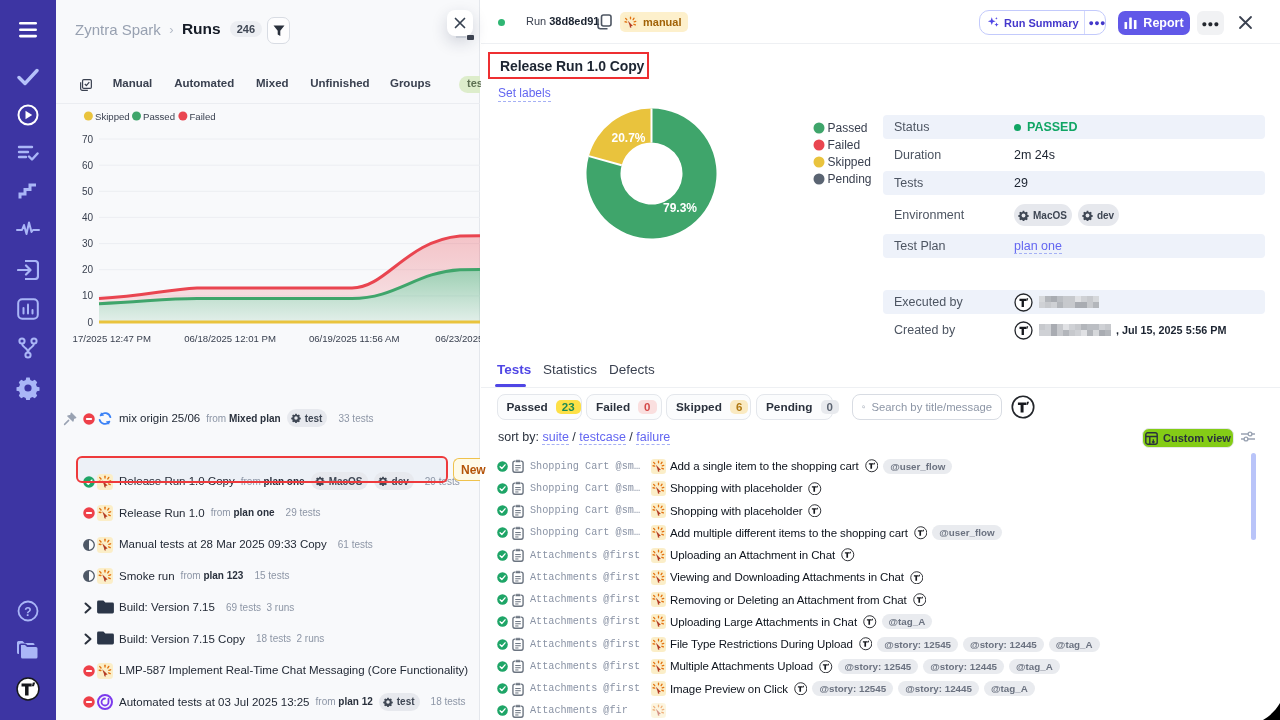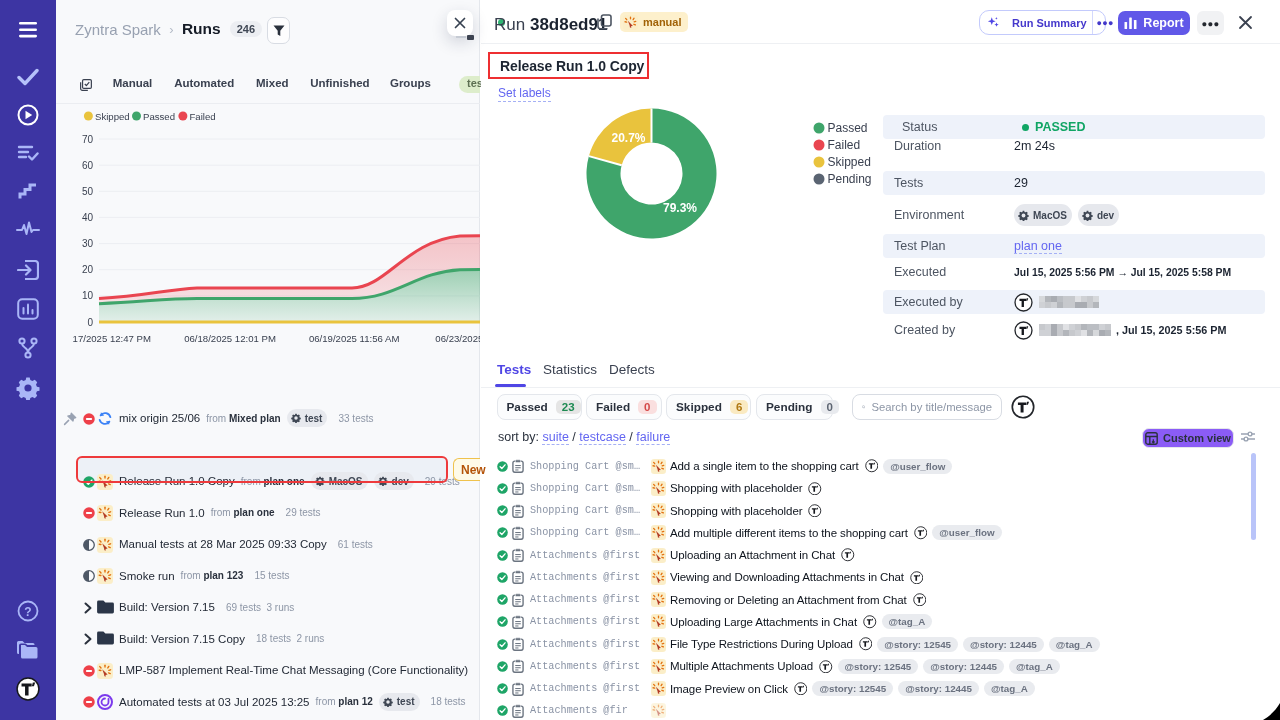--- a/index.html
+++ b/index.html
@@ -411,21 +411,21 @@
         <span class="rtests">4 tests</span>
       </div>
     </div>
 
   <div class="abs" style="left:20px;top:456px;width:372px;height:27px;border:2px solid #ee3a3c;border-radius:6px;z-index:3"></div>
   <div class="abs" style="left:397px;top:458px;width:27px;height:23px;background:#fefae8;border:1px solid #efc24d;border-radius:6px 0 0 6px;border-right:none;color:#b45309;font-weight:700;font-size:12px;display:flex;align-items:center;padding-left:7px;z-index:3">New</div>
 </div>
 <div id="rp">
   <div class="rphead"></div>
   <span class="abs" style="left:17px;top:18.5px;width:7px;height:7px;border-radius:50%;background:#2fb673"></span>
-  <span class="abs" style="left:13px;top:15px;font-size:17px;color:#3a4150">Run <b style="color:#1b2330">38d8ed91</b></span>
+  <span class="abs" style="left:45px;top:15px;font-size:11px;color:#3a4150">Run <b style="color:#1b2330">38d8ed91</b></span>
   <svg class="abs" style="left:116px;top:14px" width="15" height="16" viewBox="0 0 15 16">
       <rect x="4.5" y="1" width="9.5" height="11" rx="2" fill="none" stroke="#4d5562" stroke-width="1.6"></rect>
       <path d="M10.5 14.8 H3.5 A2.5 2.5 0 0 1 1 12.3 V4.5" fill="none" stroke="#4d5562" stroke-width="1.6"></path>
     </svg>
   <span class="mchip abs" style="left:139px;top:12px"><svg width="15" height="15" viewBox="0 0 16 16" style="margin-right:5px">
         <rect x="0" y="0" width="16" height="16" rx="3.5" fill="#fbeec8"></rect>
         <g stroke="#e2710f" stroke-width="1.4" stroke-linecap="round">
           <path d="M8 2.2 V4.0"></path>
           <path d="M11.8 3.4 L10.8 4.9"></path>
           <path d="M13.6 6.8 L11.9 7.3"></path>
@@ -436,21 +436,21 @@
         <path d="M5.2 6.2 L10.6 11.6 L8.4 12 L9 13.6 L7.4 13.2 L7 11 Z" fill="#b33b23"></path>
       </svg>manual</span>
   <div class="runsum" style="white-space:nowrap">
     <svg style="margin-left:7px;flex:none" width="13" height="13" viewBox="0 0 15 15">
         <g fill="#4f46e5">
           <path d="M5.5 1.5 L6.7 4.8 L10 6 L6.7 7.2 L5.5 10.5 L4.3 7.2 L1 6 L4.3 4.8 Z"></path>
           <path d="M11 7.5 L11.7 9.3 L13.5 10 L11.7 10.7 L11 12.5 L10.3 10.7 L8.5 10 L10.3 9.3 Z"></path>
           <path d="M10.8 1.2 L11.2 2.3 L12.3 2.7 L11.2 3.1 L10.8 4.2 L10.4 3.1 L9.3 2.7 L10.4 2.3 Z"></path>
         </g>
       </svg>
-    <span style="margin-left:12px;font-size:11px;font-weight:600;color:#4538cc;flex:none">Run Summary</span>
+    <span style="margin-left:4px;font-size:11px;font-weight:600;color:#4538cc;flex:none">Run Summary</span>
     <span style="margin-left:5px;width:1px;height:23px;background:#d4d9fd;display:inline-block;flex:none"></span>
     <span style="margin-left:4px;color:#4338ca;font-weight:700;font-size:9px;letter-spacing:0.3px;flex:none">●●●</span>
   </div>
   <div class="repbtn"><svg width="13" height="12" viewBox="0 0 13 12" style="margin-right:6px">
         <g fill="#fff">
           <rect x="0.5" y="5" width="2.6" height="7" rx="0.6"></rect>
           <rect x="5.2" y="0.5" width="2.6" height="11.5" rx="0.6"></rect>
           <rect x="9.9" y="3" width="2.6" height="9" rx="0.6"></rect>
         </g>
       </svg>Report</div>
@@ -484,25 +484,25 @@
         <text x="16.5" y="50">Skipped</text>
       <circle cx="8" cy="63" r="5.5" fill="#5a6472"></circle>
         <text x="16.5" y="67">Pending</text>
     </g>
   </svg>
   <div class="tband" style="top:115px;height:24px;border-radius:4px"></div>
   <div class="tband" style="top:171px;height:24px;border-radius:4px"></div>
   <div class="tband" style="top:234px;height:24px;border-radius:4px"></div>
   <div class="tband" style="top:290px;height:24px;border-radius:4px"></div>
   <div class="trow" style="top:115px;height:24px">
-      <span class="tlabel" style="margin-left:19px">Status</span>
+      <span class="tlabel" style="margin-left:11px">Status</span>
       <span style="width:7px;height:7px;border-radius:50%;background:#10a564;margin-right:6px"></span>
       <b style="color:#10a564;font-size:12.5px">PASSED</b>
     </div>
-  <div class="trow" style="top:134px;height:24px">
+  <div class="trow" style="top:143px;height:24px">
       <span class="tlabel" style="margin-left:11px">Duration</span>
       <span class="tval">2m 24s</span>
     </div>
   <div class="trow" style="top:171px;height:24px">
       <span class="tlabel" style="margin-left:11px">Tests</span>
       <span class="tval">29</span>
     </div>
   <div class="trow" style="top:203px;height:24px">
       <span class="tlabel" style="margin-left:11px">Environment</span>
       <span class="echip" style="margin-left:0;height:22px;border-radius:11px;background:#e6e8ed"><svg width="11" height="11" viewBox="0 0 24 24" style="margin-right:4px">
@@ -510,24 +510,20 @@
           <circle cx="12" cy="12" r="4.2" fill="#e6e8ed"></circle>
         </svg>MacOS</span>
       <span class="echip" style="height:22px;border-radius:11px;background:#e6e8ed"><svg width="11" height="11" viewBox="0 0 24 24" style="margin-right:4px">
           <path fill="#3f4754" d="M10.3 1.5h3.4l.6 2.6c.7.2 1.4.5 2 .9l2.5-1.2 2.4 2.4-1.2 2.5c.4.6.7 1.3.9 2l2.6.6v3.4l-2.6.6c-.2.7-.5 1.4-.9 2l1.2 2.5-2.4 2.4-2.5-1.2c-.6.4-1.3.7-2 .9l-.6 2.6h-3.4l-.6-2.6c-.7-.2-1.4-.5-2-.9l-2.5 1.2-2.4-2.4 1.2-2.5c-.4-.6-.7-1.3-.9-2l-2.6-.6v-3.4l2.6-.6c.2-.7.5-1.4.9-2L2.8 6.2l2.4-2.4 2.5 1.2c.6-.4 1.3-.7 2-.9z"></path>
           <circle cx="12" cy="12" r="4.2" fill="#e6e8ed"></circle>
         </svg>dev</span>
     </div>
   <div class="trow" style="top:234px;height:24px">
       <span class="tlabel" style="margin-left:11px">Test Plan</span>
       <span style="color:#6366f1;border-bottom:1px dashed #a5b0f5;font-size:12.5px">plan one</span>
-    </div>
-  <div class="trow" style="top:260px;height:24px">
-      <span class="tlabel" style="margin-left:11px">Executed</span>
-      <span class="tval" style="font-weight:700;font-size:10.4px">Jul 15, 2025 5:56 PM → Jul 15, 2025 5:58 PM</span>
     </div>
   <div class="trow" style="top:290px;height:24px">
       <span class="tlabel" style="margin-left:11px">Executed by</span>
       <svg width="19" height="19" viewBox="0 0 26 26" style="">
         <circle cx="13" cy="13" r="11.6" fill="#fff" stroke="#23262b" stroke-width="1.8"></circle>
         <path d="M7.5 8 H16.5 V10.8 H13.6 V19 H10.4 V10.8 H7.5 Z" fill="#16181d"></path>
         <path d="M17.3 7.2 l2.2 0 -1.2 3.4 -1.8 0 Z" fill="#16181d"></path>
       </svg>
       <span style="margin-left:6px;display:inline-flex">
         <svg width="60" height="12" viewBox="0 0 60 12">
@@ -589,38 +585,38 @@
           <rect x="66" y="6" width="6" height="6" fill="#b3b6bb"></rect>
         </svg>
       </span>
       <span class="tval" style="font-weight:700;font-size:10.8px">&nbsp;, Jul 15, 2025 5:56 PM</span>
     </div>
   <span class="rtab" style="left:16px;color:#4f46e5">Tests</span>
   <span class="rtab" style="left:62px;font-weight:400">Statistics</span>
   <span class="rtab" style="left:128px;font-weight:400">Defects</span>
   <div class="abs" style="left:14px;top:384px;width:31px;height:2.5px;background:#4f46e5;border-radius:2px"></div>
   <div class="abs" style="left:0;top:387px;width:799px;border-bottom:1px solid #eef0f3"></div>
-  <div class="fbtn" style="left:15.5px;width:85.5px">Passed<span class="fnum" style="background:#e5e5e5;color:#1d8a52">23</span></div>
+  <div class="fbtn" style="left:15.5px;width:85.5px">Passed<span class="fnum" style="background:#fde047;color:#1d8a52">23</span></div>
   <div class="fbtn" style="left:105px;width:76px">Failed<span class="fnum" style="background:#fadfdf;color:#d44848">0</span></div>
   <div class="fbtn" style="left:185px;width:84.5px">Skipped<span class="fnum" style="background:#faeac2;color:#b07913">6</span></div>
   <div class="fbtn" style="left:275px;width:77px">Pending<span class="fnum" style="background:#e8eaee;color:#5d6572">0</span></div>
   <div class="fbtn" style="left:371px;width:150px;background:#fff;border-color:#d8dce3;font-weight:400;color:#8d96a6;font-size:11.3px;overflow:hidden">
       <svg width="12" height="12" viewBox="0 0 13 13" style="margin-right:6px">
         <circle cx="5.4" cy="5.4" r="4.2" fill="none" stroke="#8d96a6" stroke-width="1.6"></circle>
         <path d="M8.6 8.6 L12 12" stroke="#8d96a6" stroke-width="1.6" stroke-linecap="round"></path>
       </svg>
       <span style="white-space:nowrap">Search by title/message</span>
     </div>
   <span class="abs" style="left:530px;top:395px"><svg width="24" height="24" viewBox="0 0 26 26" style="">
         <circle cx="13" cy="13" r="11.6" fill="#fff" stroke="#23262b" stroke-width="1.8"></circle>
         <path d="M7.5 8 H16.5 V10.8 H13.6 V19 H10.4 V10.8 H7.5 Z" fill="#16181d"></path>
         <path d="M17.3 7.2 l2.2 0 -1.2 3.4 -1.8 0 Z" fill="#16181d"></path>
       </svg></span>
   <div class="sortby">sort by: <span class="slink">suite</span> / <span class="slink">testcase</span> / <span class="slink">failure</span></div>
-  <div class="abs" style="left:661px;top:428px;width:92px;height:20px;background:#8b5cf6;border:1px solid #e5e7eb;border-radius:7px;display:flex;align-items:center;justify-content:center;font-size:11px;font-weight:600;color:#2a313d"><svg width="13" height="13" viewBox="0 0 13 13" style="margin-right:5px">
+  <div class="abs" style="left:661px;top:428px;width:92px;height:20px;background:#84cc16;border:1px solid #e5e7eb;border-radius:7px;display:flex;align-items:center;justify-content:center;font-size:11px;font-weight:600;color:#2a313d"><svg width="13" height="13" viewBox="0 0 13 13" style="margin-right:5px">
         <rect x="0.8" y="0.8" width="11.4" height="11.4" rx="2" fill="none" stroke="#2a313d" stroke-width="1.4"></rect>
         <path d="M0.8 4.5 H12.2 M4.8 4.5 V12" stroke="#2a313d" stroke-width="1.4" fill="none"></path>
         <path d="M7 9.5 l1.3 1.3 1.3 -1.3 M8.3 10.8 V7.2" stroke="#2a313d" stroke-width="1.2" fill="none"></path>
       </svg>Custom view</div>
   <svg class="abs" style="left:760px;top:430px" width="14" height="13" viewBox="0 0 14 13">
       <g stroke="#9aa3b2" stroke-width="1.4" fill="#fff">
         <path d="M0 4 H14 M0 9 H14"></path>
         <circle cx="9" cy="4" r="1.9"></circle>
         <circle cx="5" cy="9" r="1.9"></circle>
       </g>

